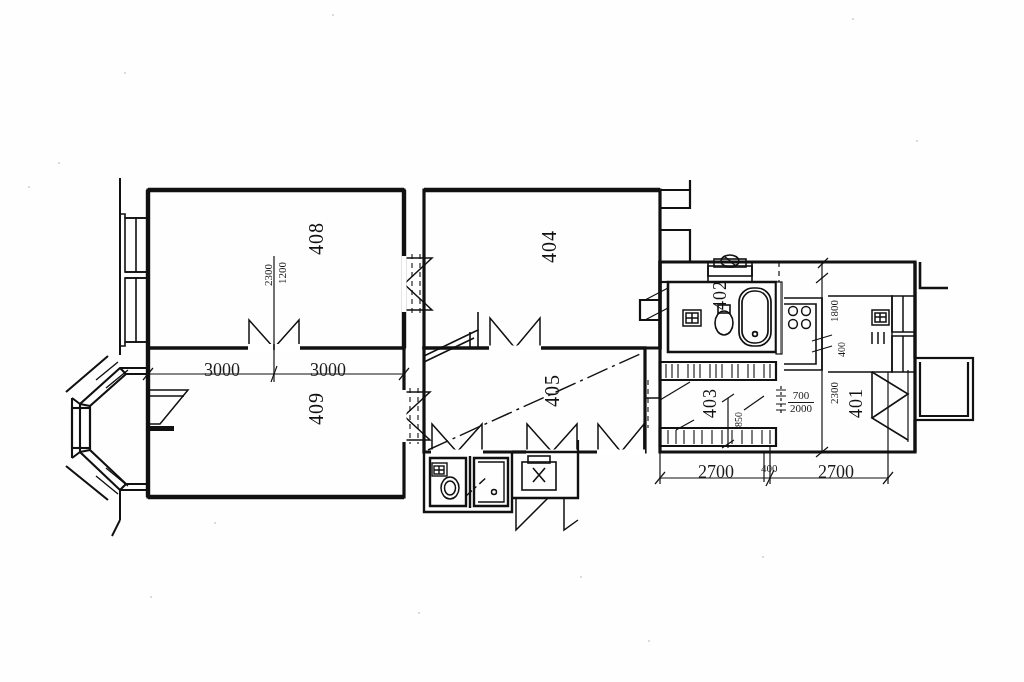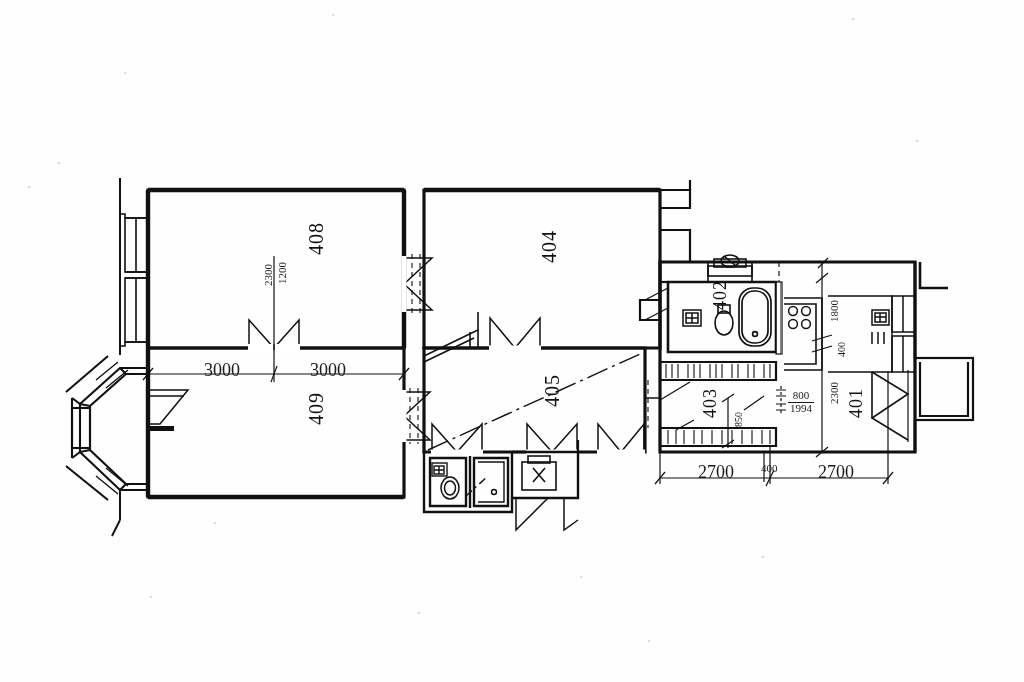--- a/index.html
+++ b/index.html
@@ -402,22 +402,22 @@
   <div class="dim-h" style="left:818px; top:462px;">2700</div>
 
   <div class="dim-v" style="left:276px; top:262px;">1200</div>
   <div class="dim-v" style="left:262px; top:264px;">2300</div>
   <div class="dim-v" style="left:828px; top:300px;">1800</div>
   <div class="dim-v" style="left:836px; top:342px; font-size:10px;">400</div>
   <div class="dim-v" style="left:828px; top:382px;">2300</div>
   <div class="dim-v" style="left:733px; top:412px; font-size:10px;">850</div>
 
   <div class="dim-frac" style="left:788px; top:390px;">
-    <span class="top">800</span>
-    <span class="bot">1994</span>
+    <span class="top">700</span>
+    <span class="bot">2000</span>
   </div>
 
   <div class="speck" style="left:124px; top:72px; width:2px; height:2px;"></div>
   <div class="speck" style="left:332px; top:14px; width:2px; height:2px;"></div>
   <div class="speck" style="left:852px; top:18px; width:2px; height:2px;"></div>
   <div class="speck" style="left:28px; top:186px; width:2px; height:2px;"></div>
   <div class="speck" style="left:58px; top:162px; width:2px; height:2px;"></div>
   <div class="speck" style="left:916px; top:140px; width:2px; height:2px;"></div>
   <div class="speck" style="left:214px; top:522px; width:2px; height:2px;"></div>
   <div class="speck" style="left:580px; top:576px; width:2px; height:2px;"></div>

